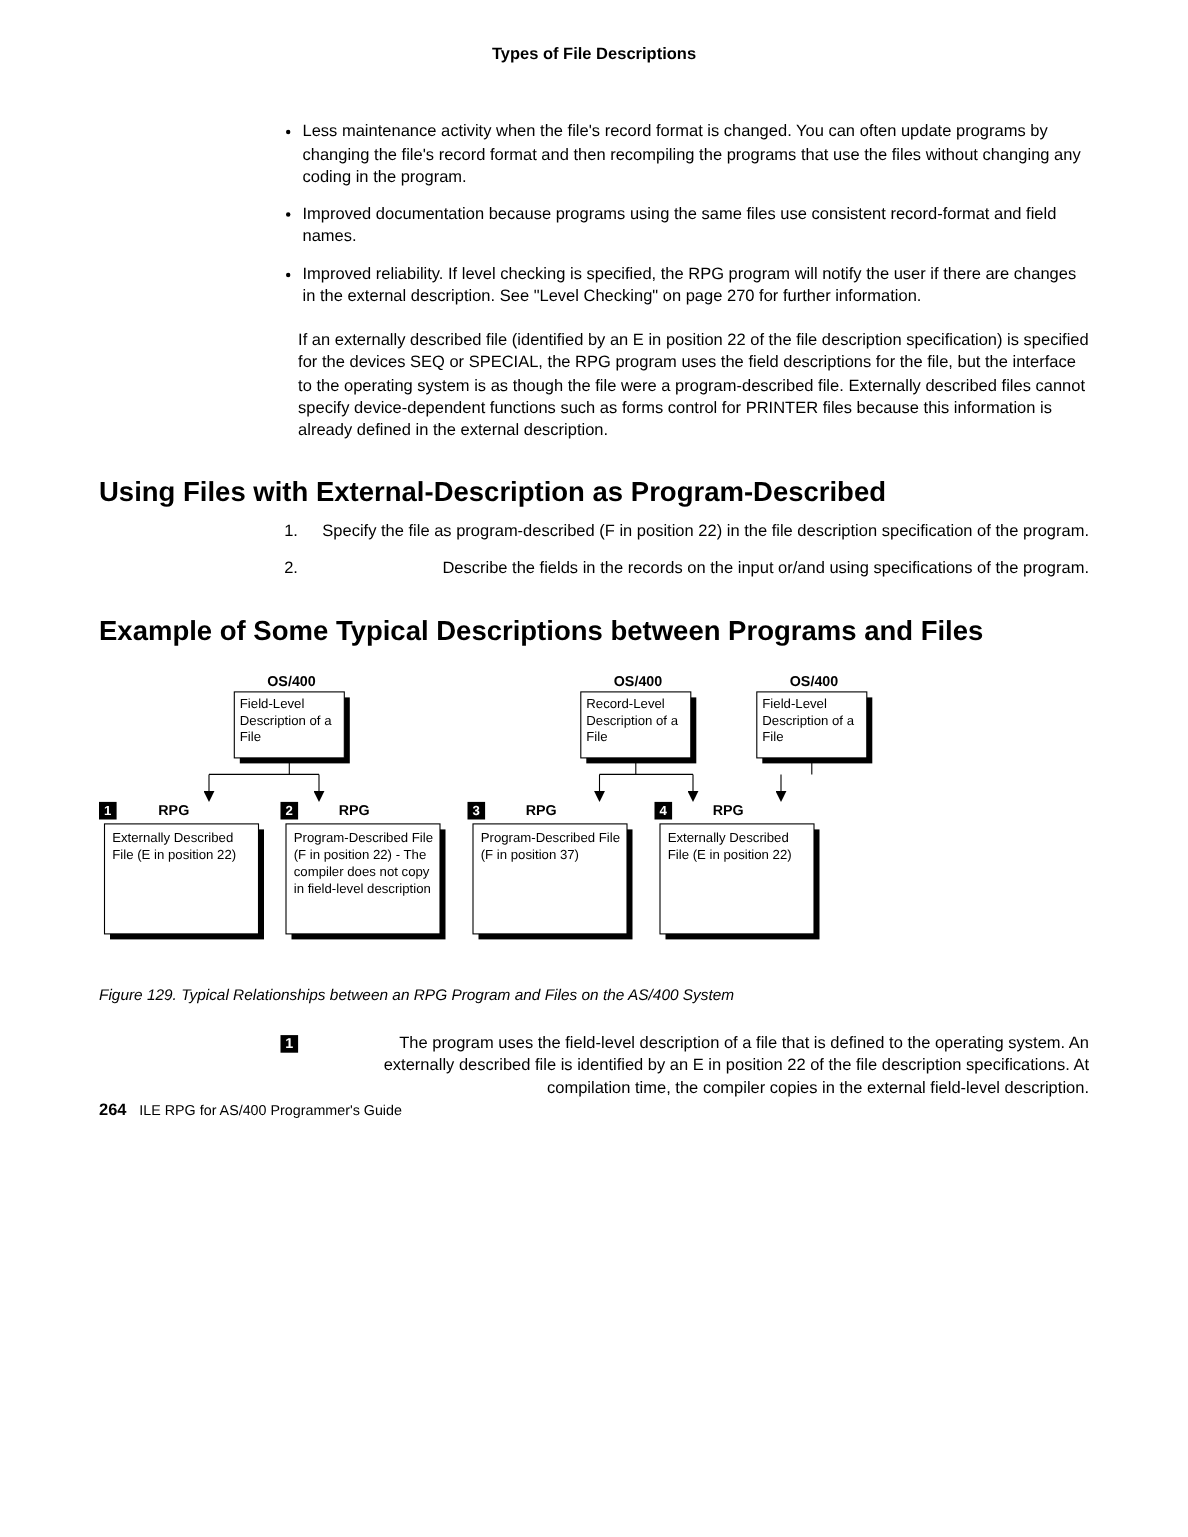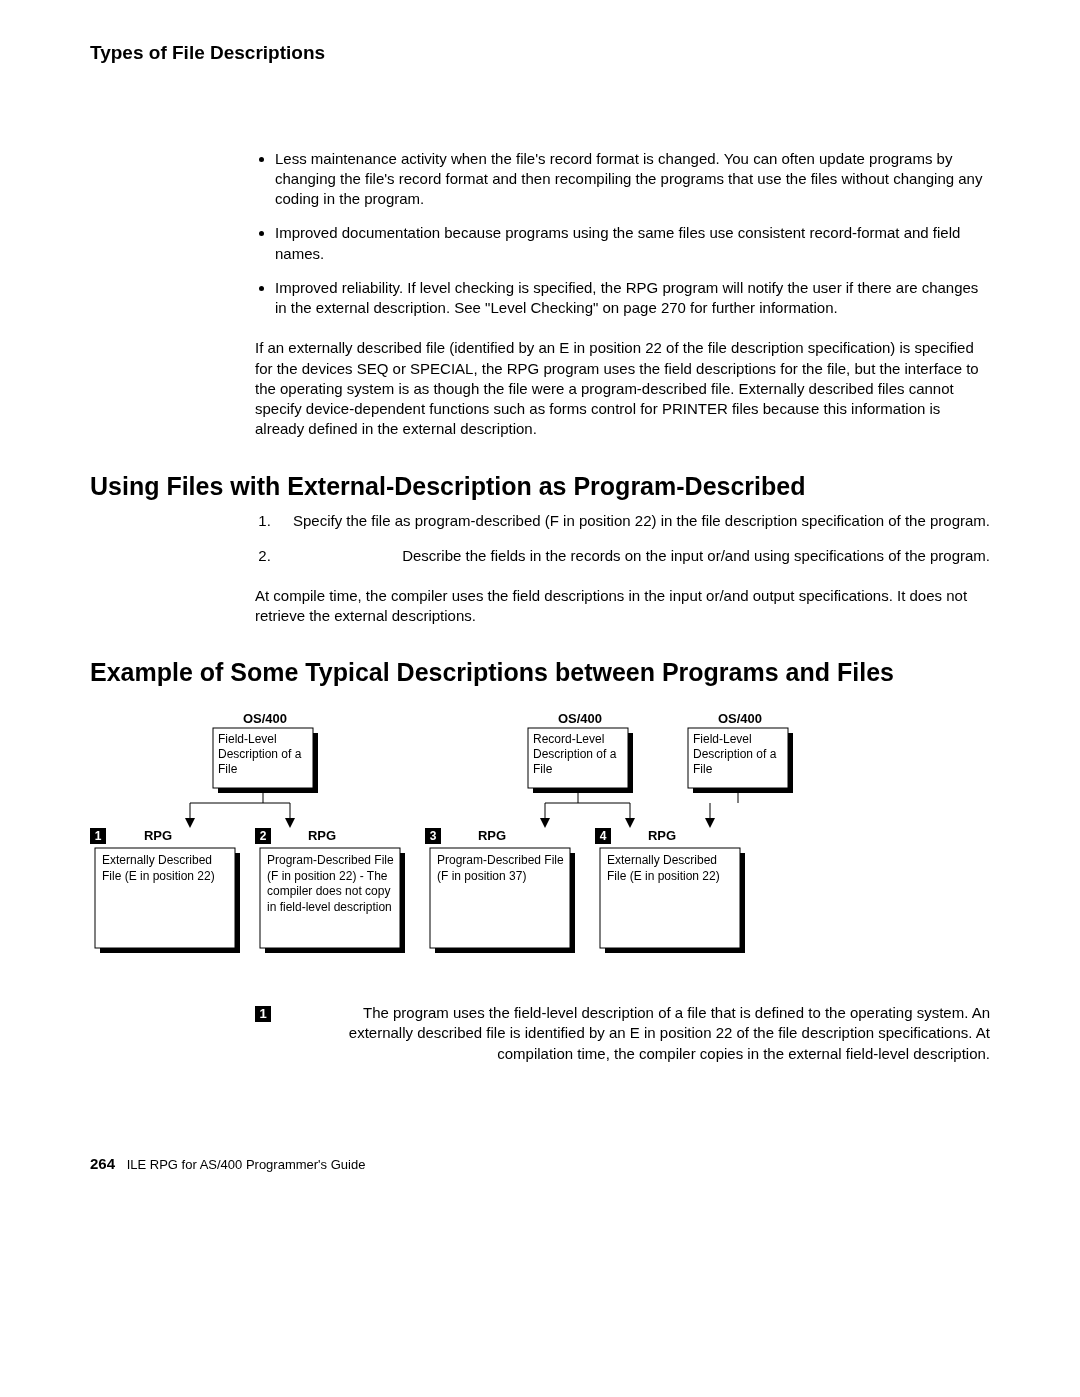--- a/index.html
+++ b/index.html
@@ -8,36 +8,37 @@
     line-height: 1.35;
     color: #000;
     background: #fff;
     margin: 0;
     padding: 40px 90px 40px 90px;
     width: 1080px;
     box-sizing: border-box;
   }
   .running-head {
     font-weight: bold;
-    font-size: 19px;
-    margin-bottom: 83px;
+    font-size: 15px;
+    margin-bottom: 50px;
+    text-align: center;
   }
   .indent-block {
     margin-left: 165px;
   }
   ul.bullets {
     list-style: disc;
     padding-left: 20px;
     margin: 0 0 20px 0;
   }
   ul.bullets li {
     margin-bottom: 14px;
   }
   p.body {
-    margin: 0 0 20px 0;
+    margin: 0 0 20px 16px;
   }
   h2.section {
     font-size: 25px;
     font-weight: bold;
     margin: 30px 0 8px 0;
   }
   ol.numlist {
     padding-left: 20px;
     margin: 0 0 20px 0;
   }
@@ -72,21 +73,20 @@
     height: 16px;
     text-align: center;
     line-height: 16px;
   }
   .callout-text {
     flex: 1;
     text-align: right;
   }
   .footer {
     position: relative;
-    margin-top: 90px;
     font-size: 13px;
   }
   .footer .pg {
     font-weight: bold;
     font-size: 15px;
     margin-right: 8px;
   }
 </style>
 </head>
 <body>
@@ -101,21 +101,20 @@
   </ul>
   <p class="body">If an externally described file (identified by an E in position 22 of the file description specification) is specified for the devices SEQ or SPECIAL, the RPG program uses the field descriptions for the file, but the interface to the operating system is as though the file were a program-described file.  Externally described files cannot specify device-dependent functions such as forms control for PRINTER files because this information is already defined in the external description.</p>
 </div>
 
 <h2 class="section">Using Files with External-Description as Program-Described</h2>
 <div class="indent-block">
   <ol class="numlist">
     <li>Specify the file as program-described (F in position 22) in the file description specification of the program.</li>
     <li>Describe the fields in the records on the input or/and using specifications of the program.</li>
   </ol>
-  <p class="body">At compile time, the compiler uses the field descriptions in the input or/and output specifications. It does not retrieve the external descriptions.</p>
 </div>
 
 <h2 class="section">Example of Some Typical Descriptions between Programs and Files</h2>
 
 <div class="figure-wrap">
   <svg width="900" height="270" viewBox="0 0 900 270">
     <defs>
       <marker id="arrow" markerWidth="10" markerHeight="10" refX="5" refY="5" orient="auto">
         <path d="M0,0 L10,5 L0,10 Z" fill="#000"></path>
       </marker>
@@ -197,20 +196,21 @@
       <div xmlns="http://www.w3.org/1999/xhtml" style="font:12px Arial;line-height:1.3">Program-Described File (F in position 37)</div>
     </foreignObject>
 
     <rect x="515" y="145" width="140" height="100" fill="#000"></rect>
     <rect x="510" y="140" width="140" height="100" fill="#fff" stroke="#000"></rect>
     <foreignObject x="517" y="145" width="128" height="92">
       <div xmlns="http://www.w3.org/1999/xhtml" style="font:12px Arial;line-height:1.3">Externally Described File (E in position 22)</div>
     </foreignObject>
   </svg>
 
+  <div class="fig-caption">Figure  129.  Typical Relationships between an RPG Program and Files on the AS/400 System</div>
 </div>
 
 <div class="callout-row">
   <div class="callout-num">
     <span class="num-badge">1</span>
   </div>
   <div class="callout-text">The program uses the field-level description of a file that is defined to the operating system. An externally described file is identified by an E in position 22 of the file description specifications. At compilation time, the compiler copies in the external field-level description.</div>
 </div>
 
 <div class="footer">

